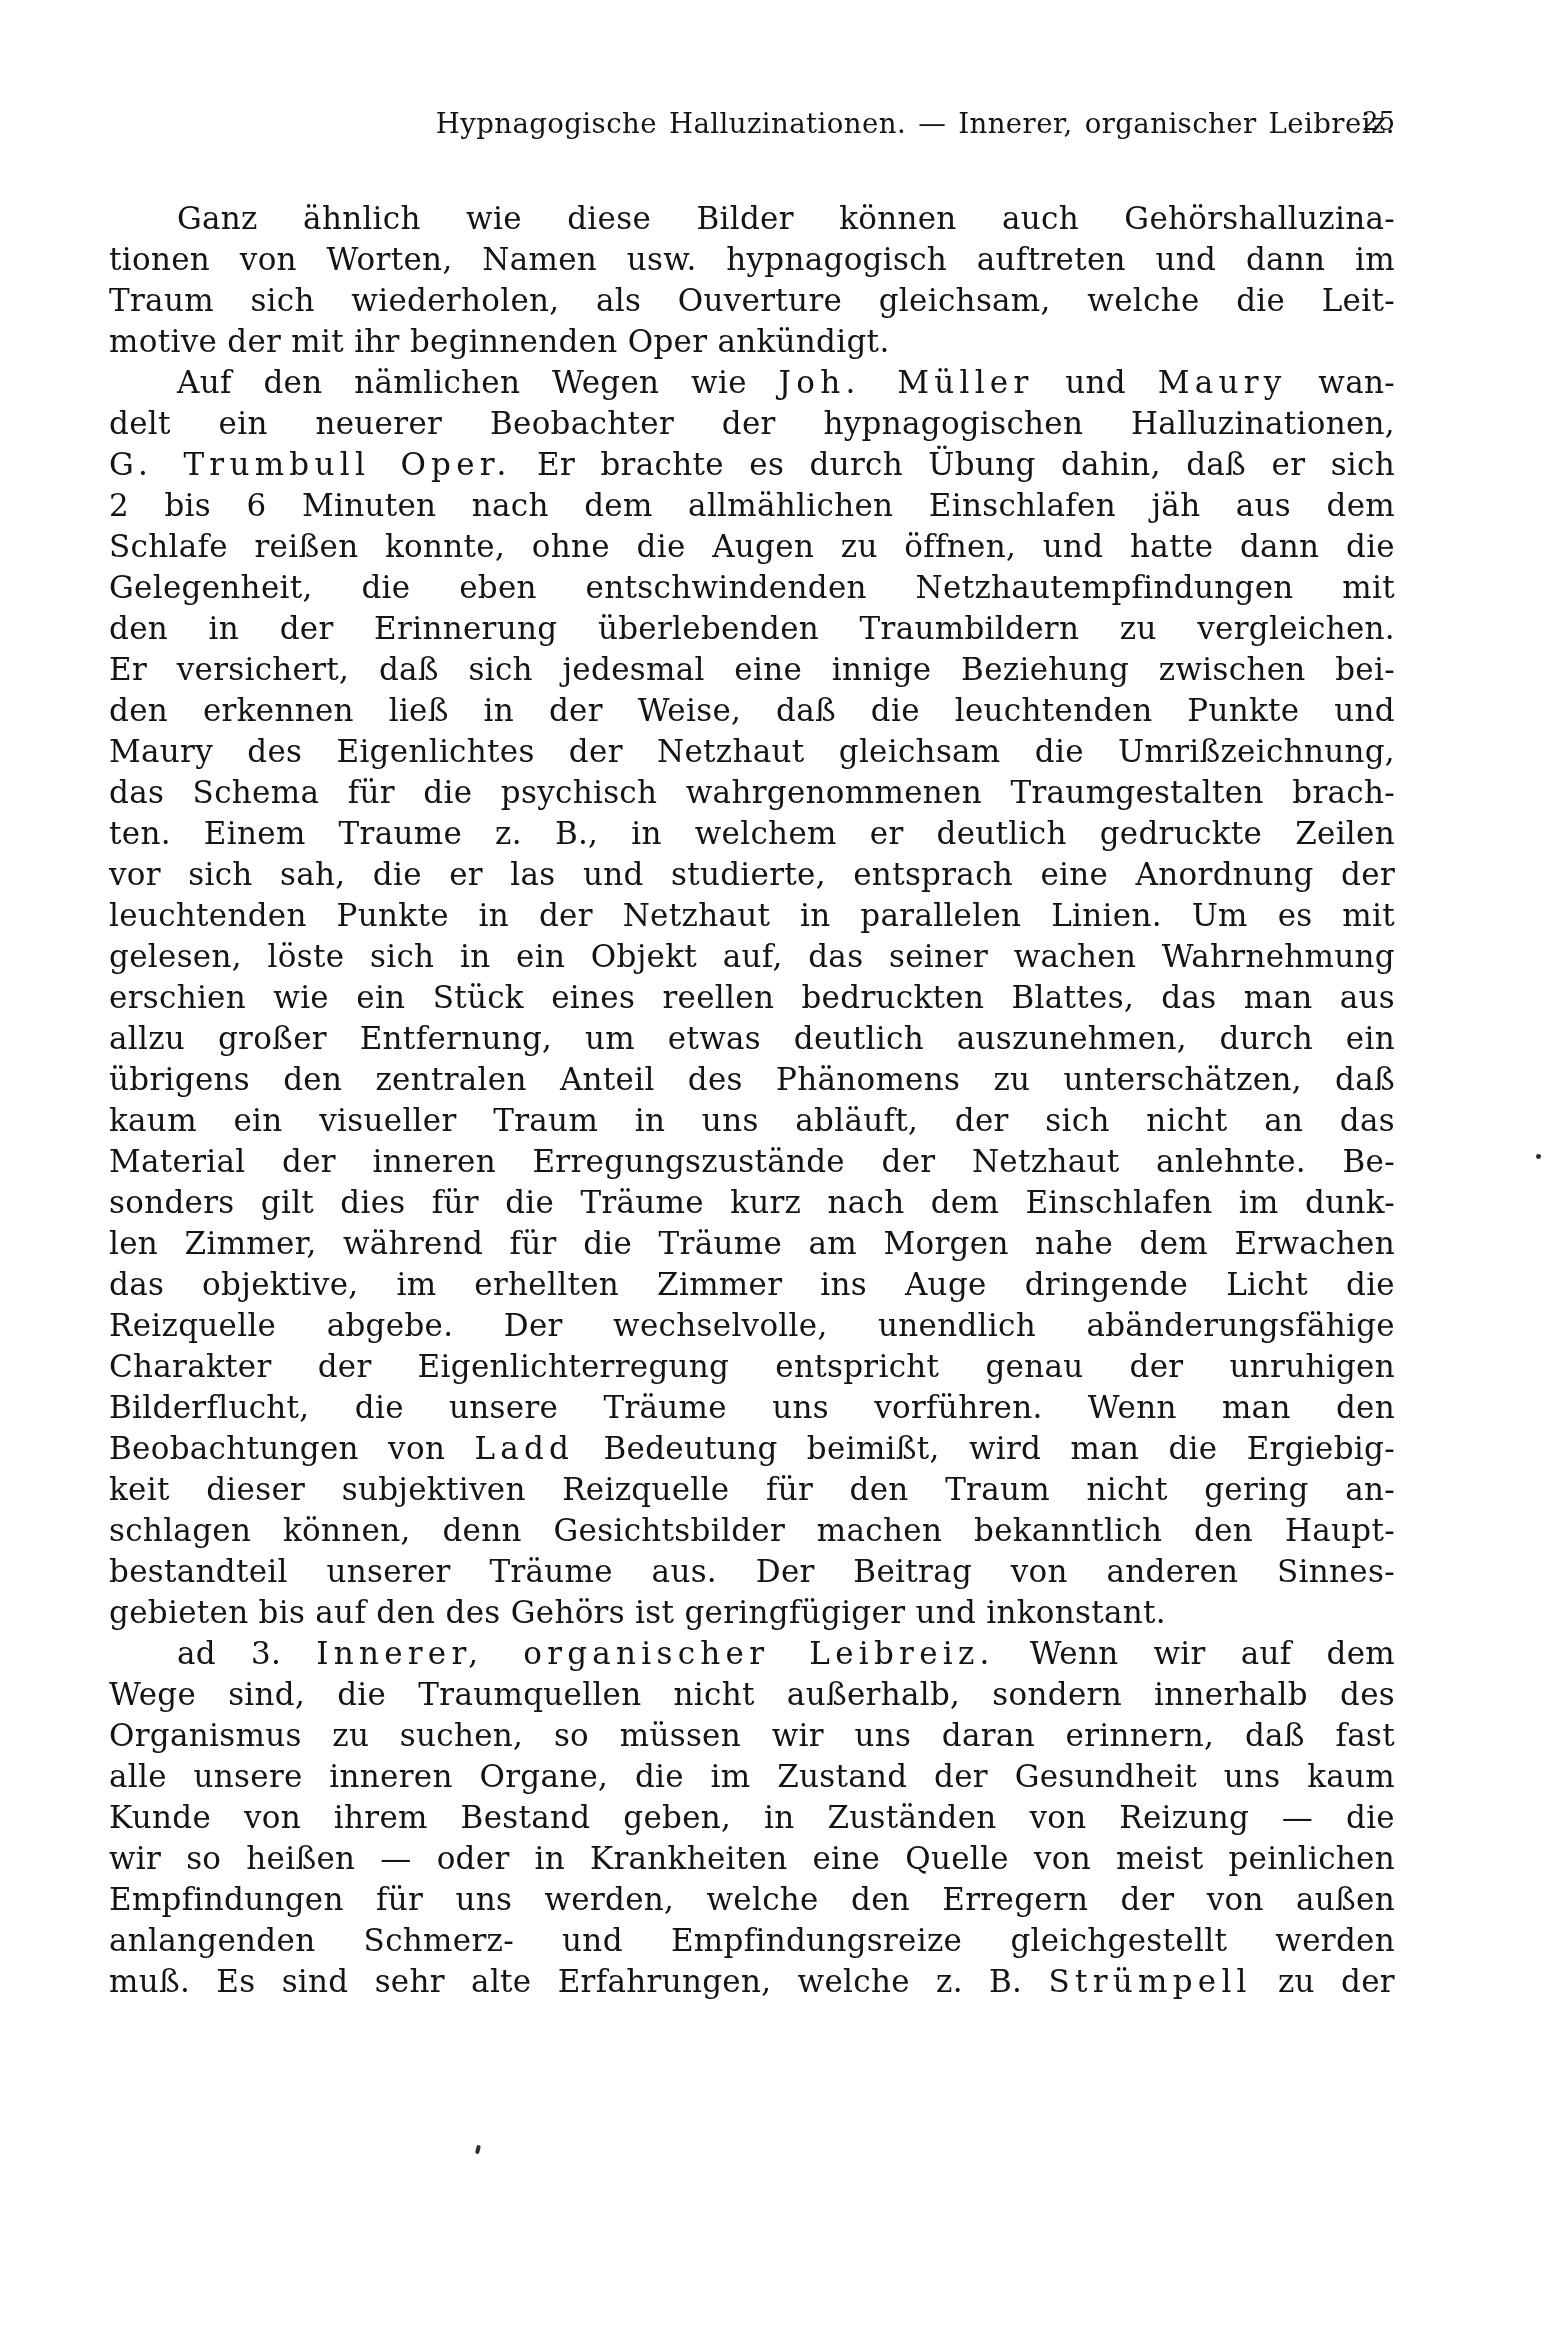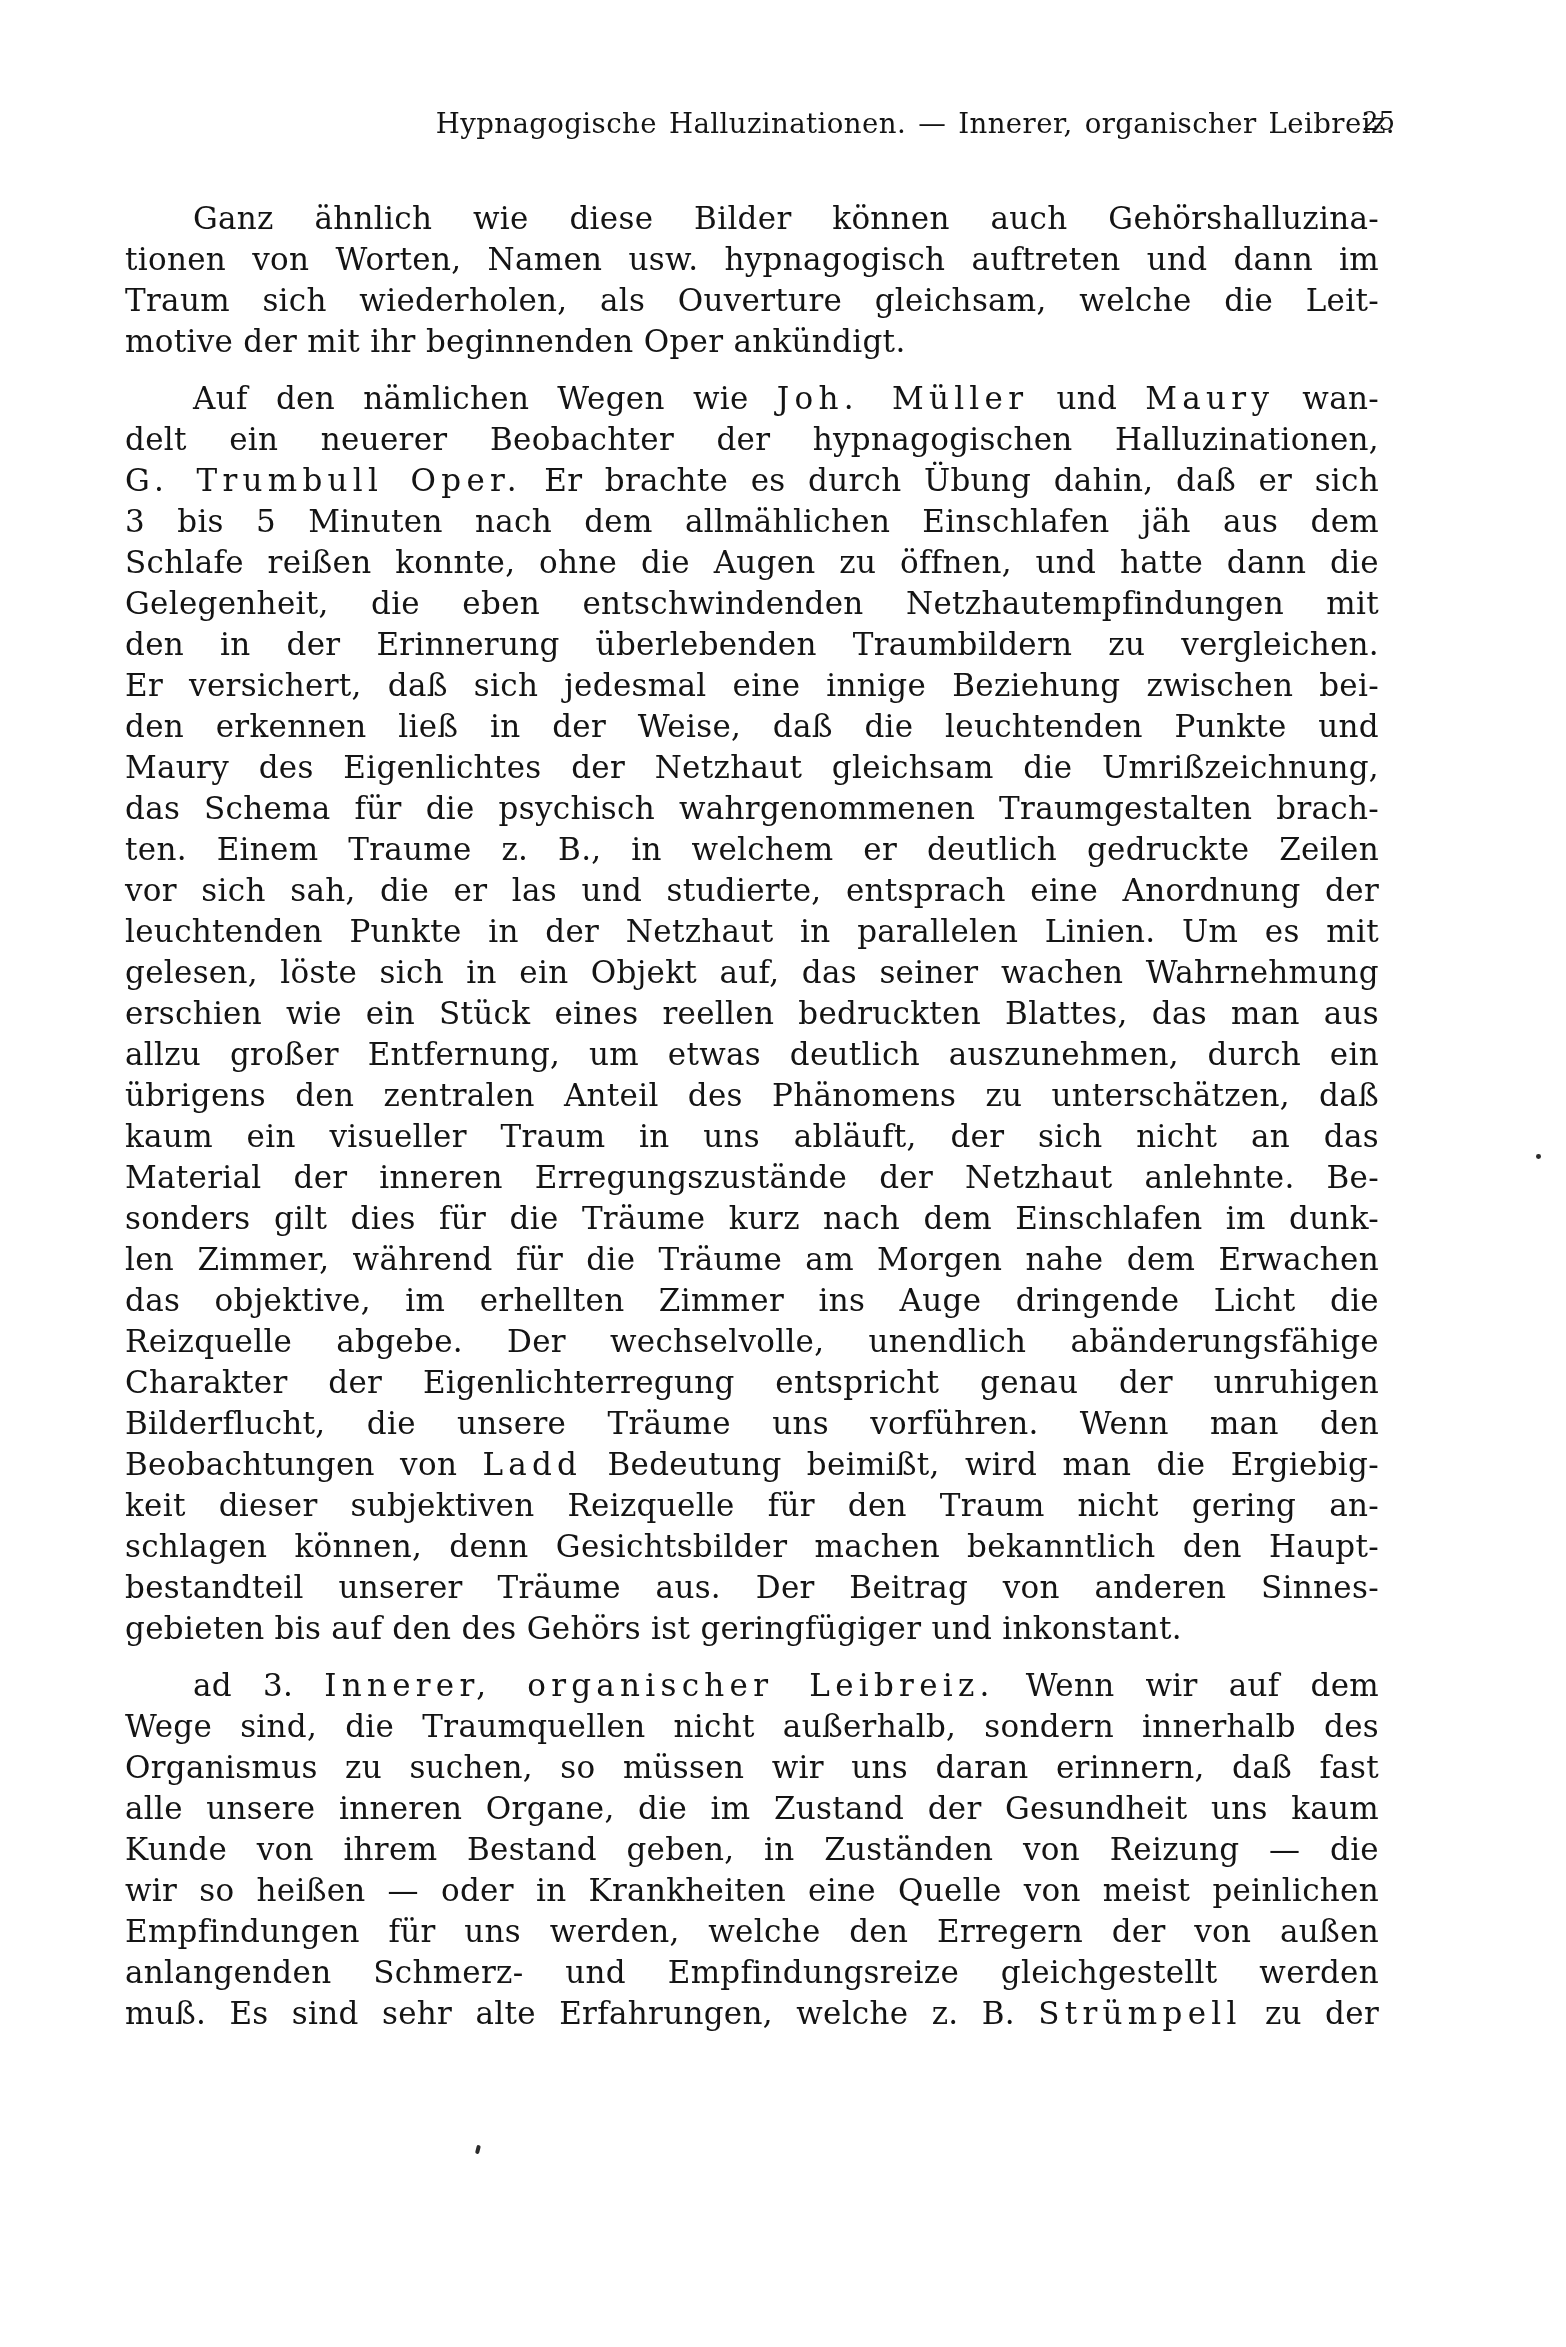--- a/index.html
+++ b/index.html
@@ -37,21 +37,21 @@
     right: 0;
     top: -2.9px;
     font-size: 26px;
   }
   .text-body {
     margin-top: 51px;
     font-size: 31px;
     line-height: 41px;
     letter-spacing: 0.3px;
   }
-  .paragraph { margin: 16px; }
+  .paragraph { margin: 0; }
   .line {
     text-align: justify;
     text-align-last: justify;
   }
   .line.last { text-align-last: left; }
   .line.indent { text-indent: 68px; }
   .sperr { letter-spacing: 0.17em; }
   .seg { letter-spacing: inherit; }
   .artifact {
     position: absolute;
@@ -74,21 +74,21 @@
         <div class="paragraph">
           <div class="line indent"><span class="seg">Ganz ähnlich wie diese Bilder können auch Gehörshalluzina-</span></div>
           <div class="line"><span class="seg">tionen von Worten, Namen usw. hypnagogisch auftreten und dann im</span></div>
           <div class="line"><span class="seg">Traum sich wiederholen, als Ouverture gleichsam, welche die Leit-</span></div>
           <div class="line last"><span class="seg">motive der mit ihr beginnenden Oper ankündigt.</span></div>
         </div>
         <div class="paragraph">
           <div class="line indent"><span class="seg">Auf den nämlichen Wegen wie </span><span class="sperr">Joh. Müller</span><span class="seg"> und </span><span class="sperr">Maury</span><span class="seg"> wan-</span></div>
           <div class="line"><span class="seg">delt ein neuerer Beobachter der hypnagogischen Halluzinationen,</span></div>
           <div class="line"><span class="sperr">G. Trumbull Oper.</span><span class="seg"> Er brachte es durch Übung dahin, daß er sich</span></div>
-          <div class="line"><span class="seg">3 bis 5 Minuten nach dem allmählichen Einschlafen jäh aus dem</span></div>
+          <div class="line"><span class="seg">2 bis 6 Minuten nach dem allmählichen Einschlafen jäh aus dem</span></div>
           <div class="line"><span class="seg">Schlafe reißen konnte, ohne die Augen zu öffnen, und hatte dann die</span></div>
           <div class="line"><span class="seg">Gelegenheit, die eben entschwindenden Netzhautempfindungen mit</span></div>
           <div class="line"><span class="seg">den in der Erinnerung überlebenden Traumbildern zu vergleichen.</span></div>
           <div class="line"><span class="seg">Er versichert, daß sich jedesmal eine innige Beziehung zwischen bei-</span></div>
           <div class="line"><span class="seg">den erkennen ließ in der Weise, daß die leuchtenden Punkte und</span></div>
           <div class="line"><span class="seg">Maury des Eigenlichtes der Netzhaut gleichsam die Umrißzeichnung,</span></div>
           <div class="line"><span class="seg">das Schema für die psychisch wahrgenommenen Traumgestalten brach-</span></div>
           <div class="line"><span class="seg">ten. Einem Traume z. B., in welchem er deutlich gedruckte Zeilen</span></div>
           <div class="line"><span class="seg">vor sich sah, die er las und studierte, entsprach eine Anordnung der</span></div>
           <div class="line"><span class="seg">leuchtenden Punkte in der Netzhaut in parallelen Linien. Um es mit</span></div>

